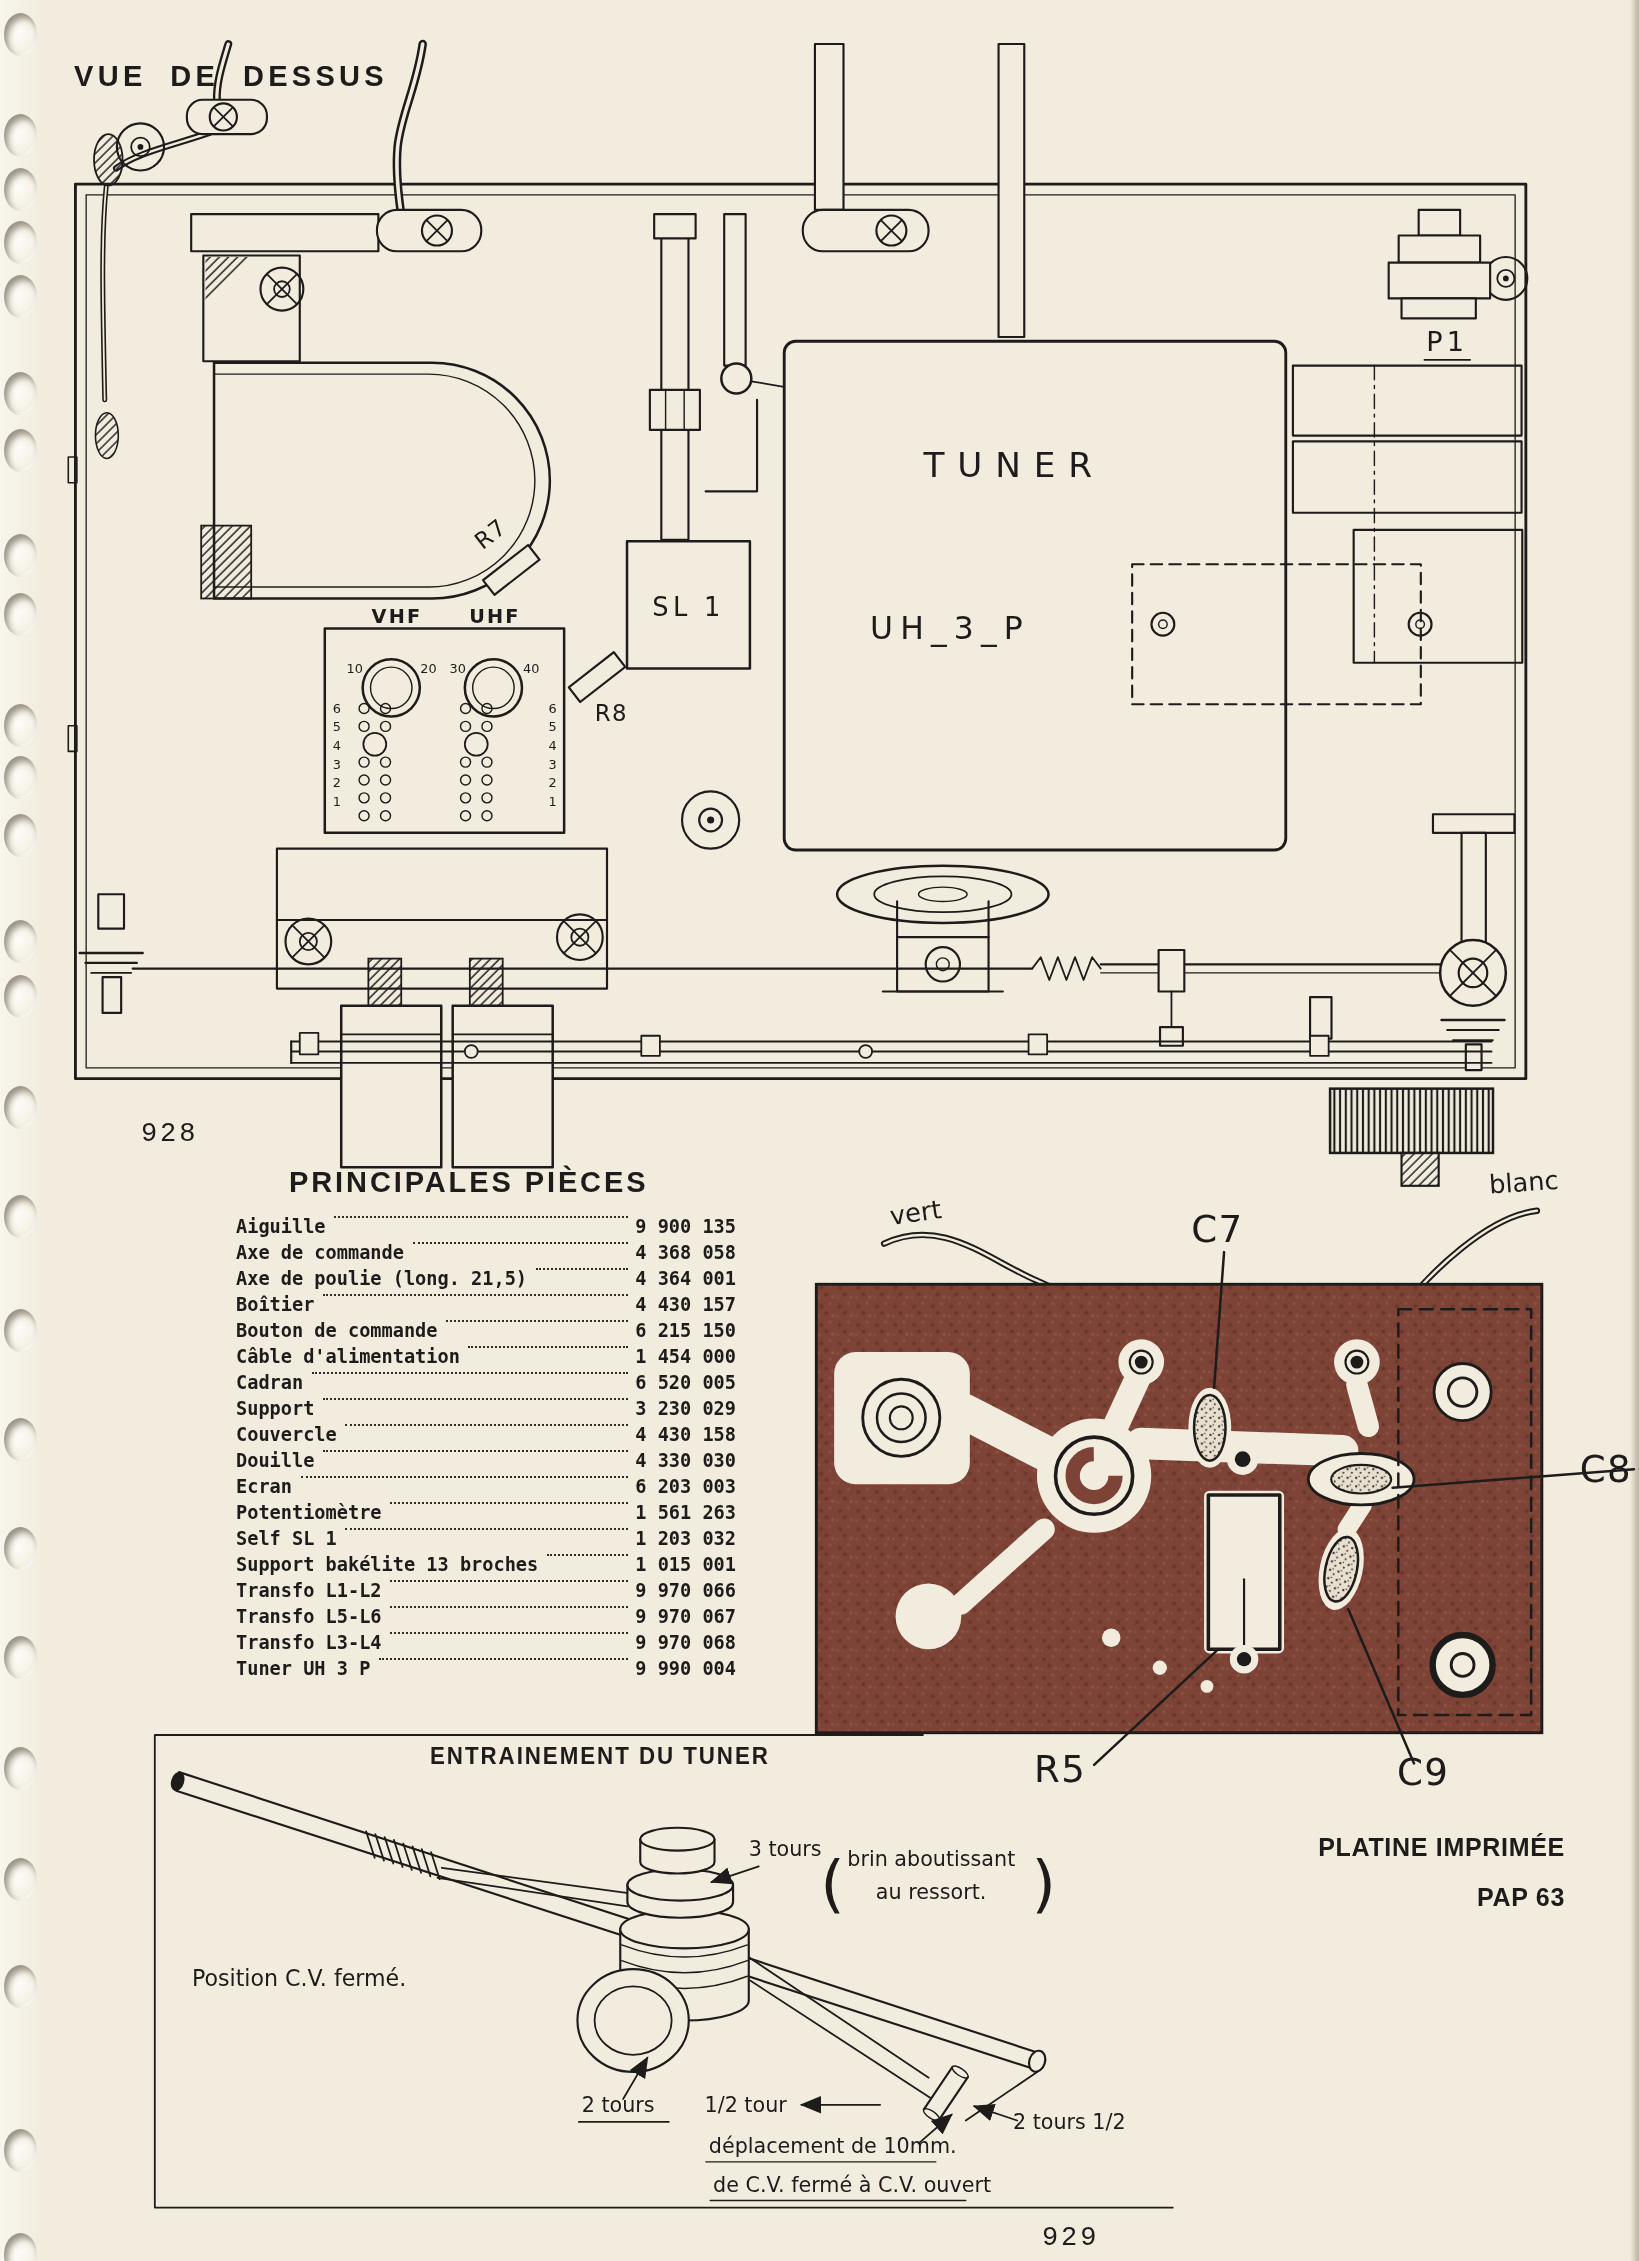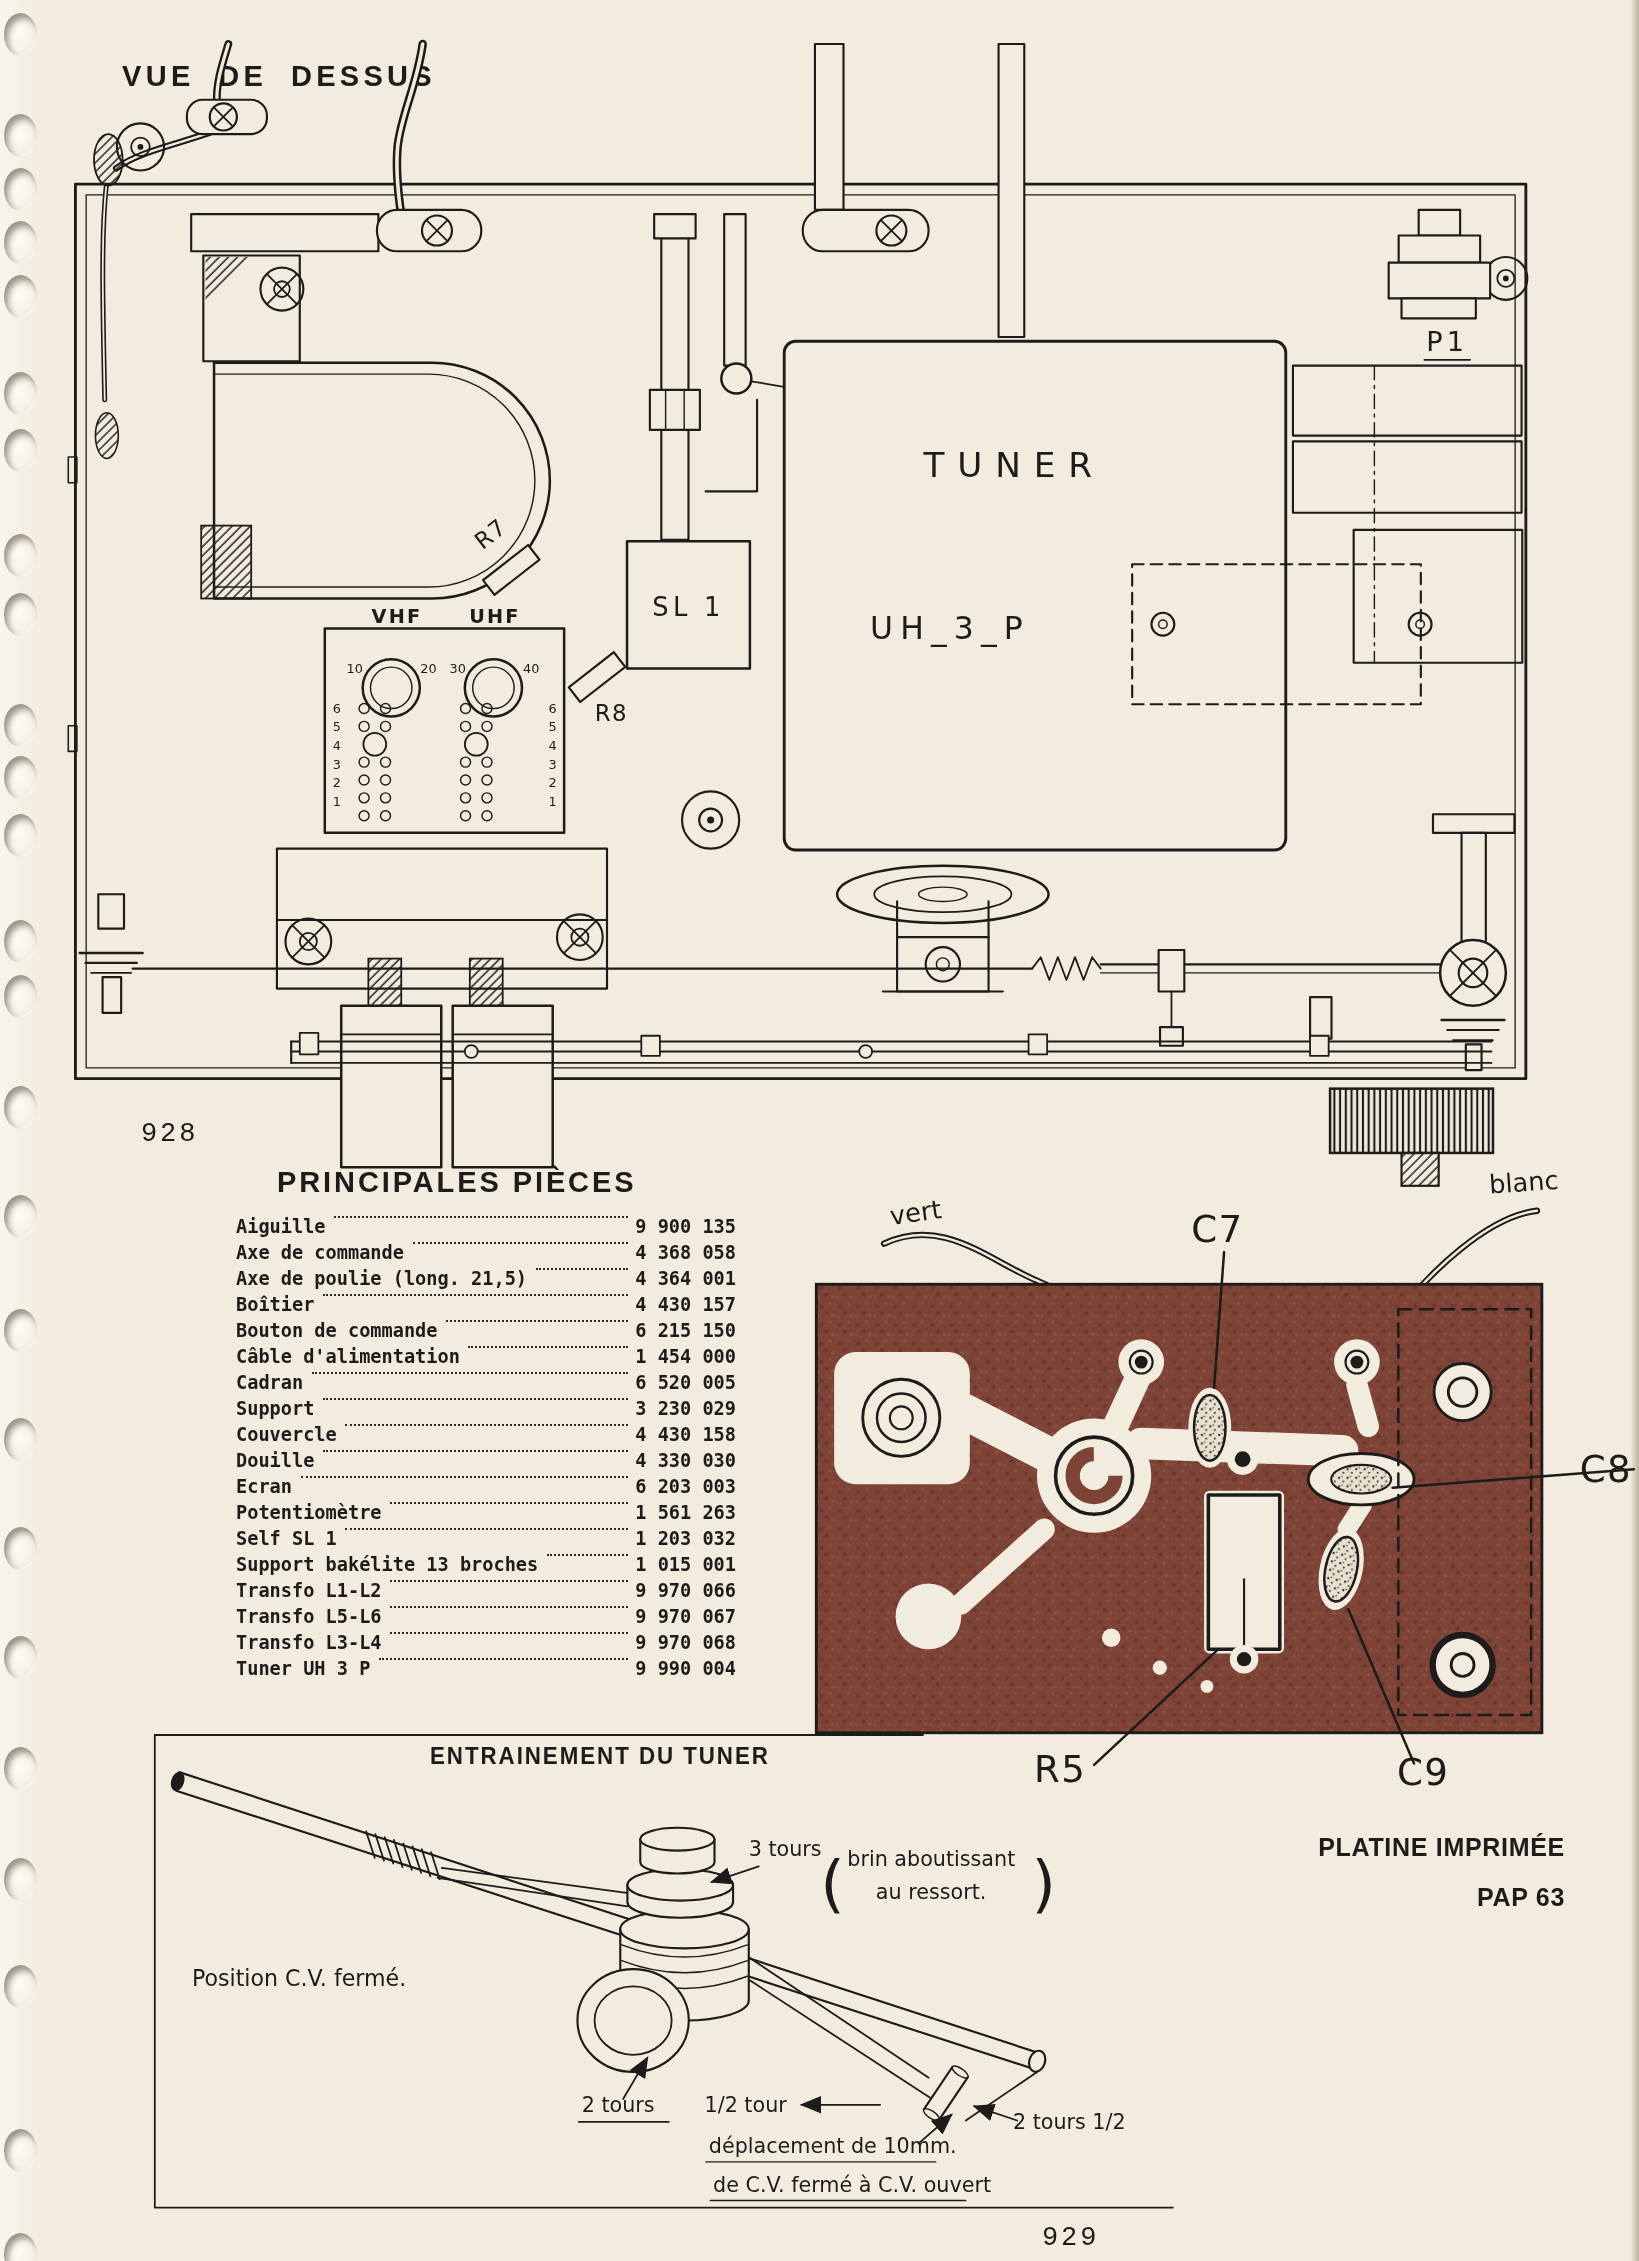--- a/index.html
+++ b/index.html
@@ -7,27 +7,27 @@
   body { position:relative; overflow:hidden; background:#f1ecdd; color:#1d1c1a;
          font-family:"Liberation Sans", sans-serif; }
   .abs { position:absolute; }
   .hole { position:absolute; left:4.3px; width:33px; height:43px; border-radius:50%;
     background: radial-gradient(ellipse at 42% 45%, #fdfcf8 0%, #f6f2e6 55%, #e2dbc6 76%, #c9c1aa 100%);
     box-shadow: inset 3.6px 5px 6.4px rgba(60,50,35,.5), inset -1.4px -2.1px 3.6px rgba(255,255,255,.9); }
   .edge-right { position:absolute; right:0; top:0; width:10px; height:100%;
     background: linear-gradient(to right, rgba(0,0,0,0), rgba(80,66,46,.38)); }
   .edge-left { position:absolute; left:0; top:0; width:44px; height:100%;
     background: linear-gradient(to right, #f8f5ec, rgba(248,245,236,0)); }
-  .title { font-weight:bold; font-size:29px; letter-spacing:4.3px; word-spacing:11.4px; white-space:nowrap;margin-left:48px; }
+  .title { font-weight:bold; font-size:29px; letter-spacing:4.3px; word-spacing:11.4px; white-space:nowrap; }
   .h-cond { font-weight:bold; font-size:24px; letter-spacing:2.1px; white-space:nowrap;
             transform:scaleX(.93); transform-origin:left; }
   .cap { font-weight:bold; font-size:25px; letter-spacing:0.7px; text-align:right; }
   .pagenum { font-size:27px; letter-spacing:2.9px; font-family:Liberation Mono, monospace; }
   .parts { width:500px; font-family:"DejaVu Sans Mono", monospace; font-weight:bold; font-size:18.6px; }
-  .parts-title { font-weight:bold; font-size:29px; letter-spacing:2.9px; white-space:nowrap; }
+  .parts-title { font-weight:bold; font-size:29px; letter-spacing:2.9px; white-space:nowrap;margin-left:12px; }
   .prow { display:flex; align-items:flex-start; height:26px; }
   .pname { white-space:nowrap; }
   .leader { flex:1; border-bottom:2.5px dotted #2b2a26; margin:0 7.1px 5px 8.6px; min-width:20px; }
   .pnum { white-space:pre; }
   svg { position:absolute; overflow:visible; stroke-width:3; }
   .k  { stroke:#1d1c1a; fill:none; stroke-linecap:round; stroke-linejoin:round; }
   .kf { stroke:#1d1c1a; fill:#f1ecdd; stroke-linejoin:round; }
   .blk { fill:#1d1c1a; stroke:none; }
   .papl { stroke:#f1ecdd; fill:none; stroke-linecap:round; }
   .papf { fill:#f1ecdd; stroke:none; }

